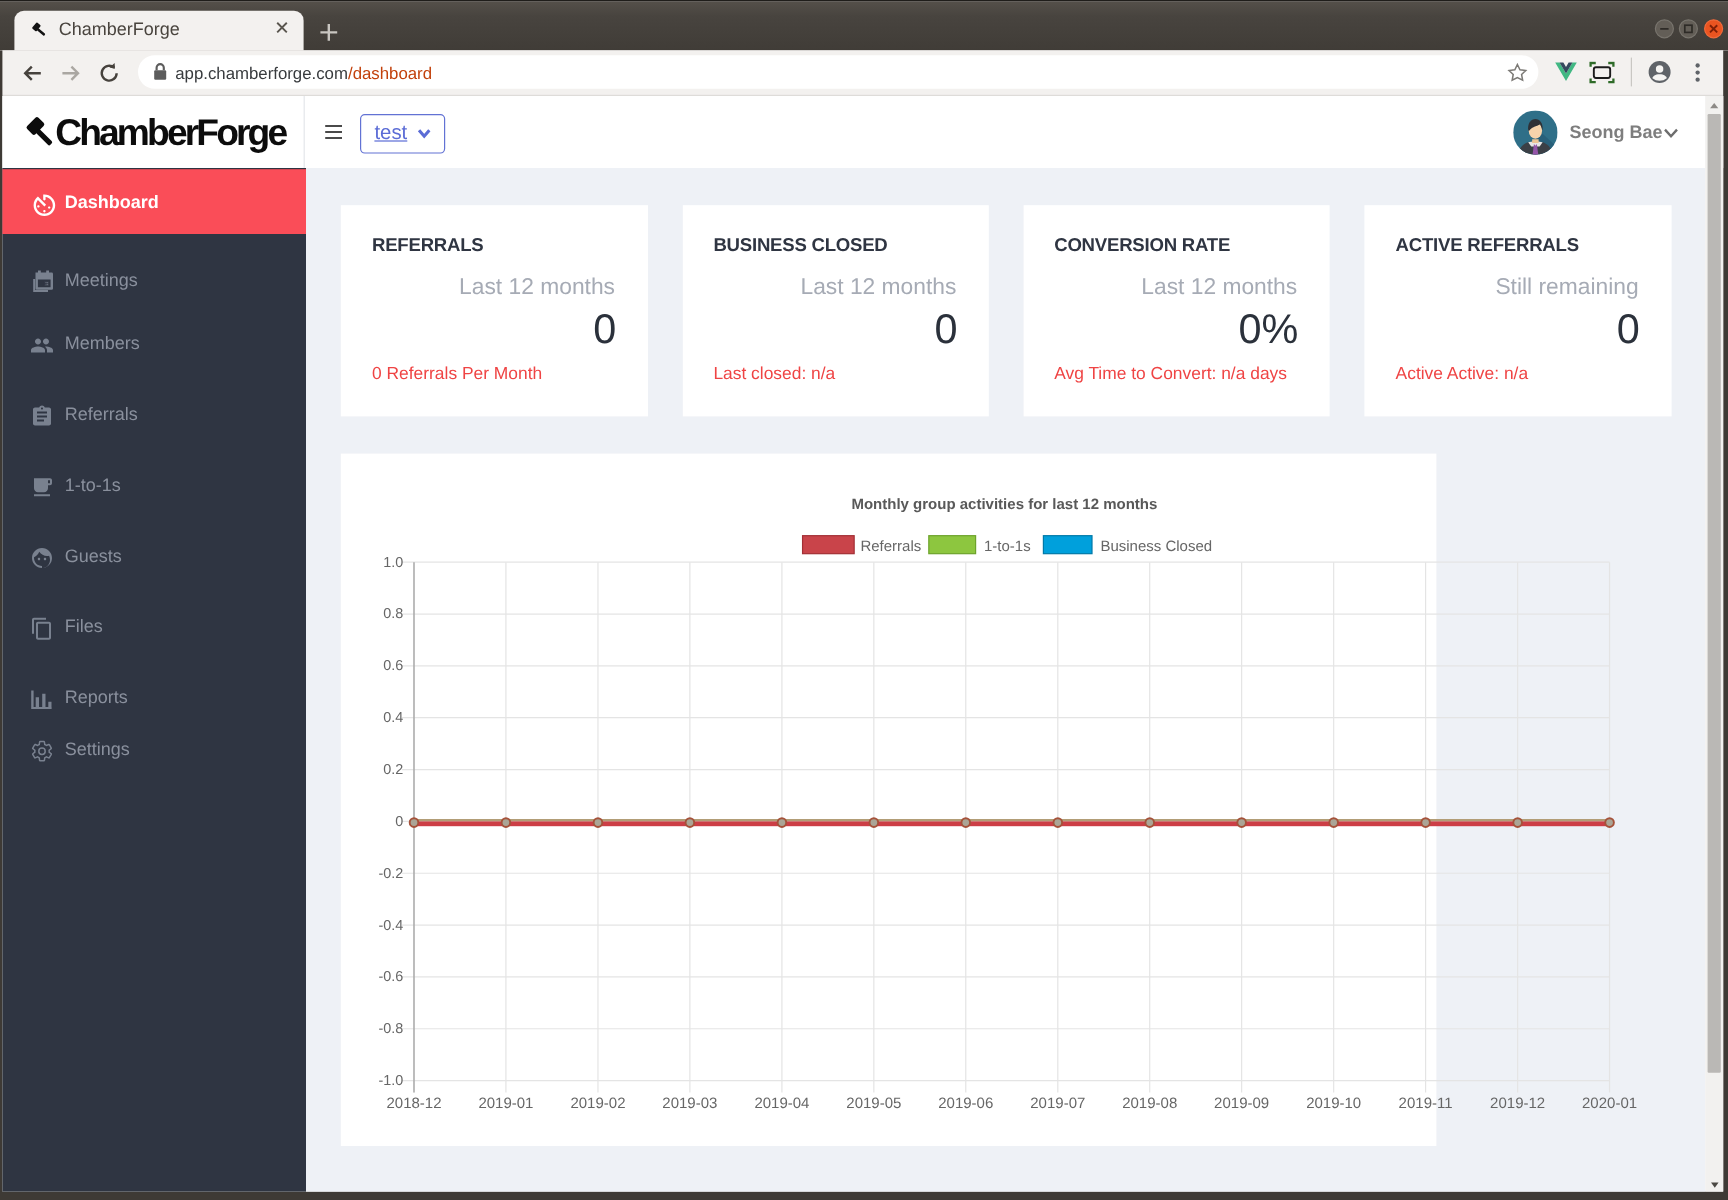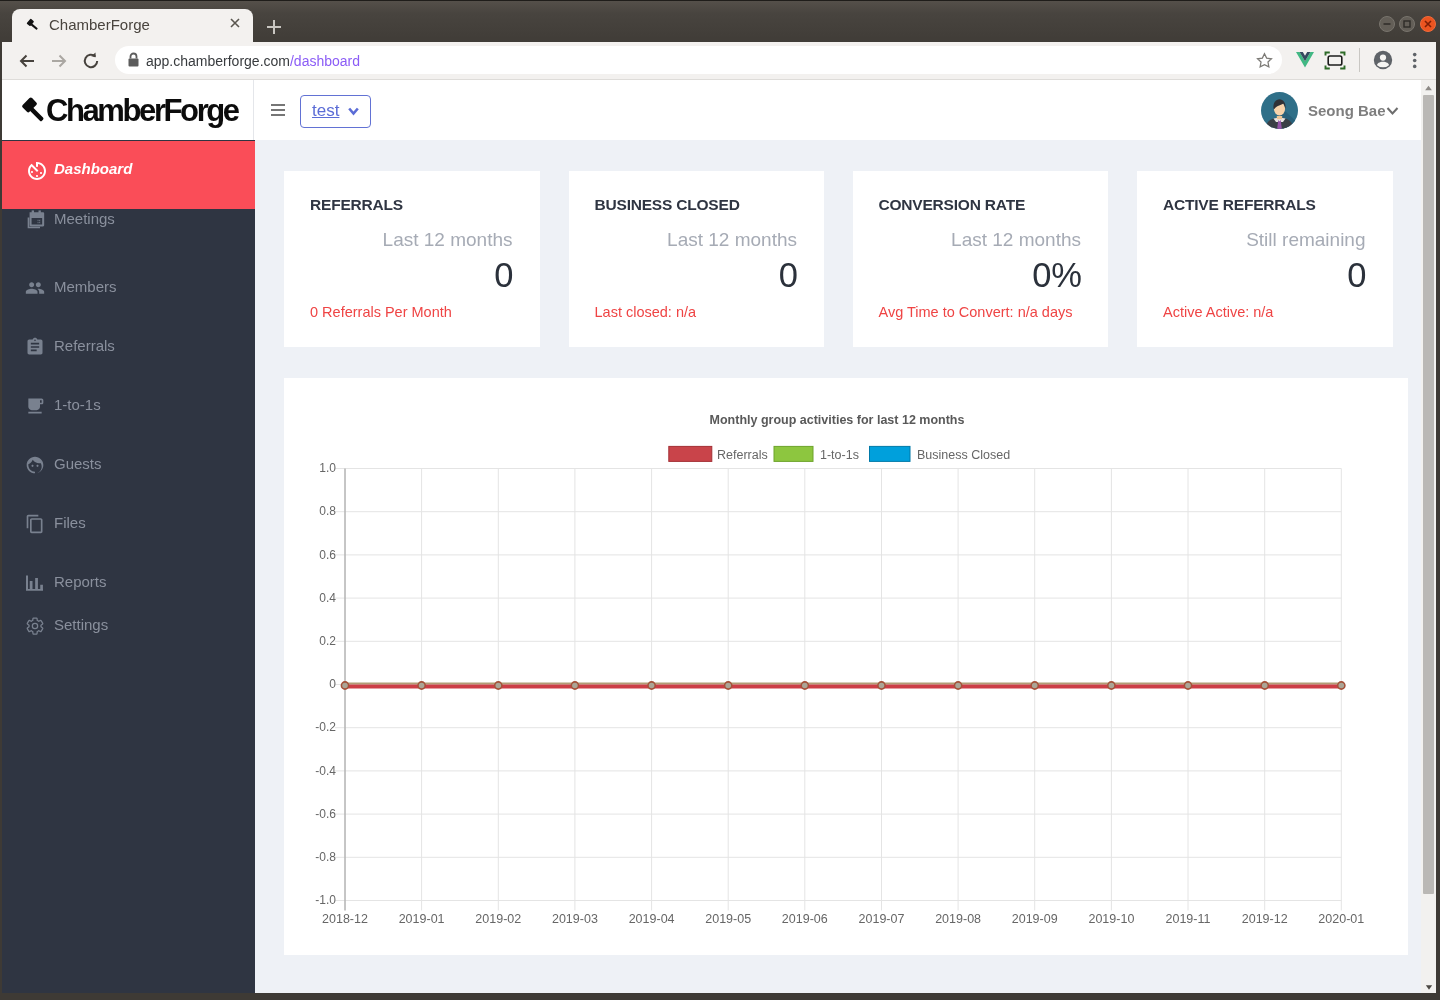--- a/index.html
+++ b/index.html
@@ -16,53 +16,53 @@
   .winbtn { top:15.5px; width:16px; height:16px; border-radius:50%; }
   #btnmin { left:1378.5px; background:#635e57; border:1px solid #78746d; }
   #btnmax { left:1399px; background:#635e57; border:1px solid #78746d; }
   #btncls { left:1419.5px; background:#eb5420; border:1px solid #f06b3c; }
   
   #toolbar { left:0; top:42px; width:1440px; height:38px; background:#f3f1ef;
     border-bottom:1px solid #dedcd9; }
   #omnibox { left:115px; top:46px; width:1167px; height:28px; background:#fff;
     border-radius:14px; }
   #urltext { left:146px; top:52.5px; font-size:14px; color:#383b3e; }
-  #urltext .dim { color:#8b5cf6;text-align:right; }
+  #urltext .dim { color:#c2410c;text-align:right; }
   
   #bleft { left:0; top:42px; width:2px; height:958px; background:#3e3a35; }
   #bright { left:1436px; top:42px; width:4px; height:958px; background:#3e3a35; }
   #bbottom { left:0; top:993px; width:1440px; height:7px; background:#3e3a35; }
   
   #logoarea { left:2px; top:80px; width:252px; height:60px; background:#fff;
     border-right:1px solid #e4e6ea; }
   #logotext { left:46px; top:93px; font-size:31px; font-weight:bold; color:#0c0c0c;
     letter-spacing:-2.4px; }
   #appheader { left:255px; top:80px; width:1181px; height:60px; background:#fff; }
   #testbtn { left:300px; top:95px; width:71px; height:33px; background:#fff;
     border:1.5px solid #6272d4; border-radius:4px; }
   #testlabel { left:312px; top:101px; font-size:17px; color:#5b6cd6;text-decoration:underline; }
   #username { left:1308px; top:102px; font-size:15px; font-weight:bold; color:#7e7e7e;text-align:right; }
   
   #sidebar { left:2px; top:140px; width:253px; height:853px; background:#2f3542; }
   .navitem { position:absolute; left:0; width:253px; height:59px; }
   .navlabel { position:absolute; left:52px; top:20px; font-size:15px; color:#8a909d; }
   .navicon { position:absolute; left:23px; top:19.5px; width:20px; height:20px; }
-  #nav0 { top:1px; height:68px; background:#fa4d58;font-style:italic; }
+  #nav0 { top:1px; height:54px; background:#fa4d58; }
   #nav0 .navlabel { color:#ffffff; font-weight:bold; top:19px; }
   #nav0 .navicon { left:23px; top:17.5px; width:24px; height:24px; }
   
   #content { left:255px; top:140px; width:1166px; height:853px; background:#eef1f6; }
   .card { position:absolute; background:#fff; }
   .statcard { top:30.5px; width:255.5px; height:176.5px; }
   .cardtitle { position:absolute; left:26px; top:25px; font-size:15.5px;
     font-weight:bold; color:#2f3542; letter-spacing:-0.2px; }
   .cardsub { position:absolute; right:27px; top:58.5px; font-size:19px; color:#a6abb5; }
   .cardnum { position:absolute; right:26px; top:85px; font-size:34.5px; color:#2b313b; }
   .cardfoot { position:absolute; left:26px; top:133.5px; font-size:14.5px; color:#ef4444; }
-  #chartcard { left:29px; top:237.5px; width:1124px; height:577.5px; }
+  #chartcard { left:29px; top:237.5px; width:913px; height:577.5px; }
   
   #pagescroll { left:1421px; top:80px; width:15px; height:913px; background:#f2f1ef; }
   #scrollthumb { left:1423px; top:95px; width:11px; height:799px; background:#bab8b5;
     border-radius:1px; }
 </style>
 </head>
 <body>
 
 <div class="abs" id="titlebar"></div>
 <div class="abs" id="tab"></div>
@@ -175,21 +175,21 @@
   <path d="M1.5 2 L6.5 7.5 L11.5 2" stroke="#6d6d6d" stroke-width="2" fill="none"></path>
 </svg>
 
 <div class="abs" id="sidebar">
   <div class="navitem" id="nav0">
     <svg class="navicon" viewBox="0 0 24 24" fill="#ffffff">
       <path d="M11 17c0 .55.45 1 1 1s1-.45 1-1-.45-1-1-1-1 .45-1 1zm0-14v4c0 .55.45 1 1 1s1-.45 1-1V5.08c3.39.49 6 3.39 6 6.92 0 3.87-3.13 7-7 7s-7-3.13-7-7c0-1.68.59-3.22 1.58-4.42L12 13l1.41-1.41-6.8-6.8v.02C4.42 6.45 3 9.05 3 12c0 4.97 4.02 9 9 9 4.97 0 9-4.03 9-9s-4.03-9-9-9h-1zm6 11c0-.55-.45-1-1-1s-1 .45-1 1 .45 1 1 1 1-.45 1-1zM6 13c0 .55.45 1 1 1s1-.45 1-1-.45-1-1-1-1 .45-1 1z"></path>
     </svg>
     <span class="navlabel">Dashboard</span>
   </div>
-  <div class="navitem" style="top:50px">
+  <div class="navitem" style="top:65px">
     <svg class="navicon" viewBox="0 0 24 24" fill="#79818f">
       <path d="M5.2 9 H3.2 v13 h14.8 v-2 H5.2 Z"></path>
       <rect x="8" y="0.5" width="2.8" height="3.6"></rect>
       <rect x="16.2" y="0.5" width="2.8" height="3.6"></rect>
       <path fill-rule="evenodd" d="M5.5 2.6 h16.2 a1.3 1.3 0 0 1 1.3 1.3 V18.4 a1.3 1.3 0 0 1 -1.3 1.3 H6.8 a1.3 1.3 0 0 1 -1.3 -1.3 Z M7.9 9.6 v7.7 H20.6 V9.6 Z"></path>
       <path d="M14.4 11.8 h4.4 v4 h-4.4 Z M15.9 12.4 v2.8 M14.4 13.8 h4.4" stroke="#2f3542" stroke-width="1" fill="#79818f"></path>
     </svg>
     <span class="navlabel">Meetings</span>
   </div>
   <div class="navitem" style="top:118px">

